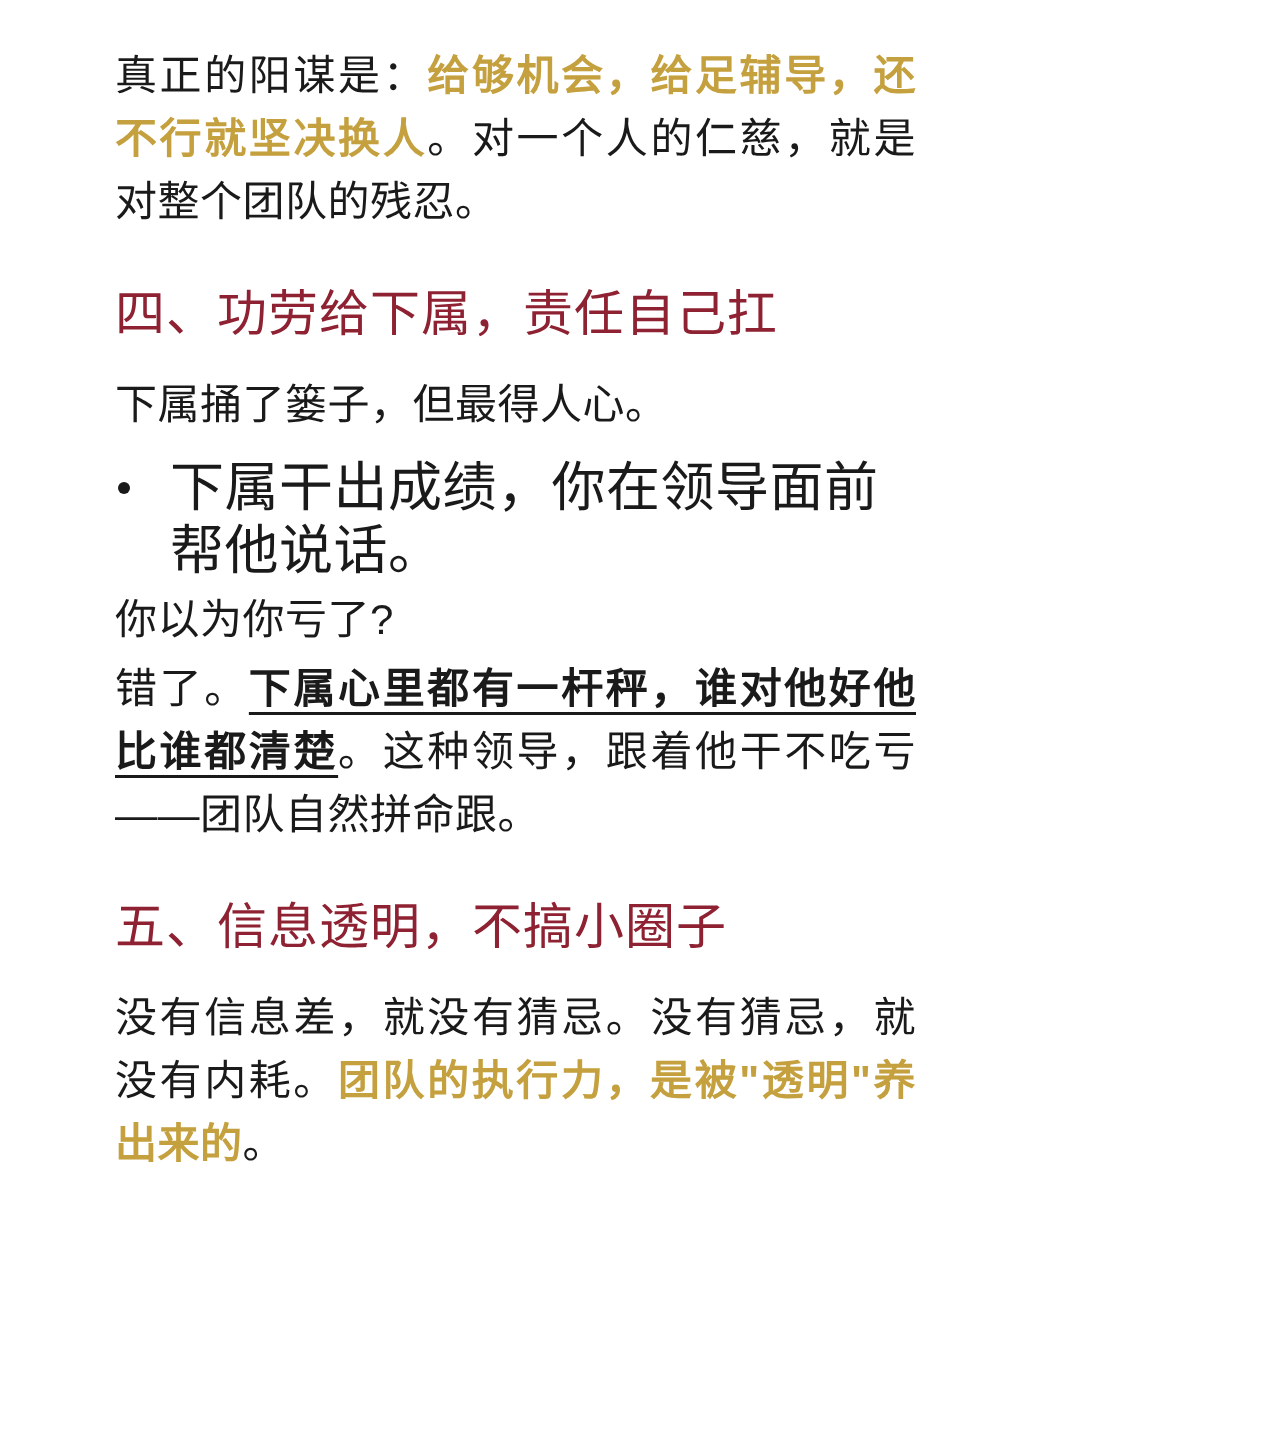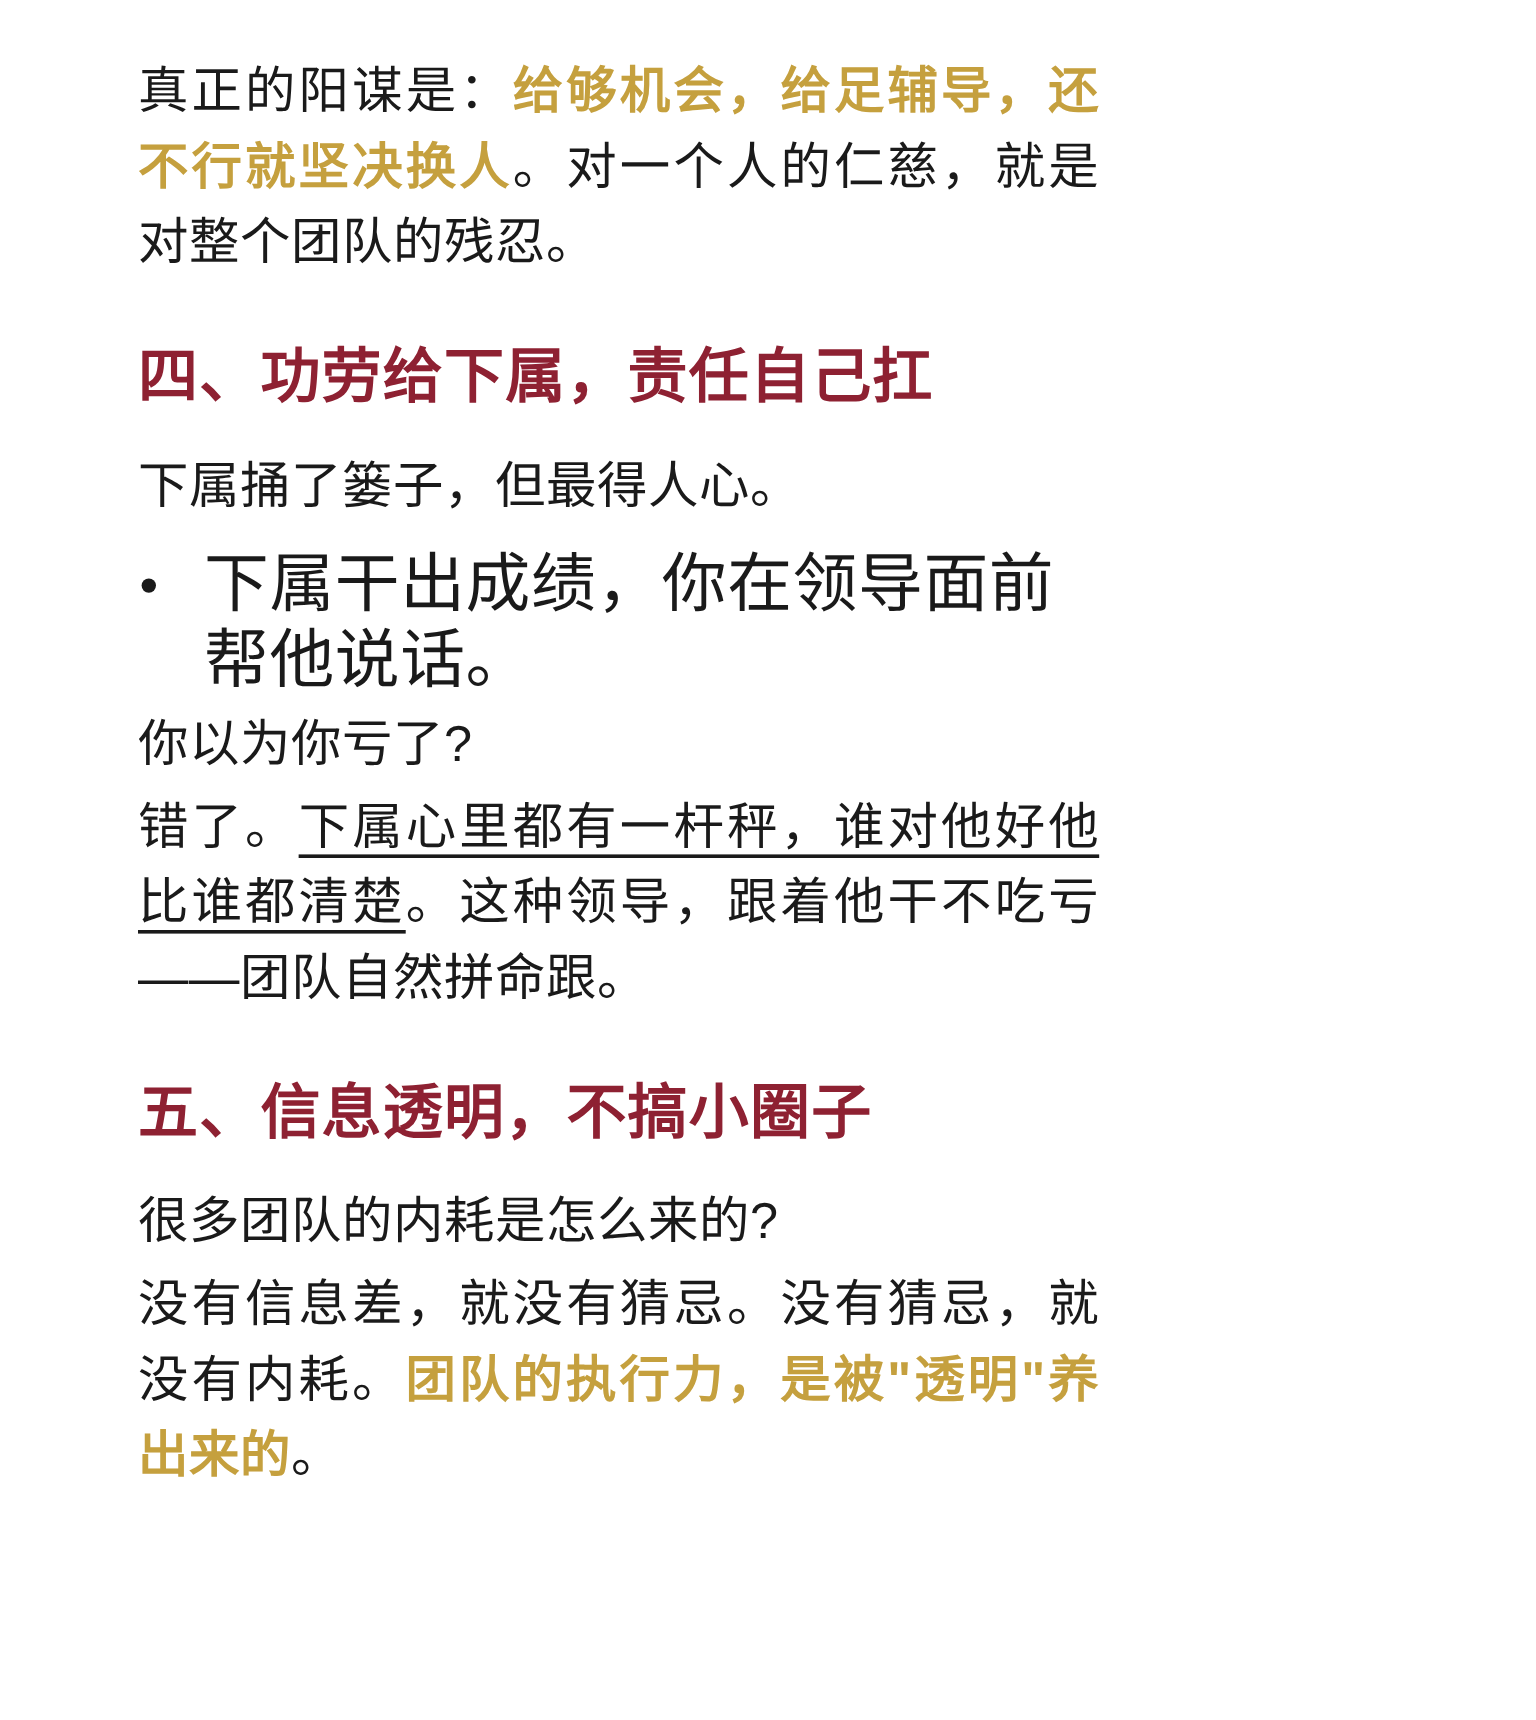--- a/index.html
+++ b/index.html
@@ -27,21 +27,21 @@
     line-height: 63px;
     letter-spacing: 0.5px;
     margin-top: 6px;
     text-align: justify;
   }
   .para.first { margin-top: 0; }
   h2.section-heading {
     color: var(--red);
     font-size: 50px;
     line-height: 70px;
-    font-weight: 700;
+    font-weight: 400;
     margin-top: 46px;
     letter-spacing: 1px;
   }
   h2.section-heading + .para { margin-top: 24px; }
   .bullet {
     display: flex;
     align-items: flex-start;
     font-size: 54px;
     line-height: 63px;
     letter-spacing: 0.5px;
@@ -54,21 +54,21 @@
     border-radius: 50%;
     background: var(--text);
     margin: 26px 0 0 3px;
   }
   .bullet .bullet-text { margin-left: 40px; }
   .hl-gold {
     color: var(--gold);
     font-weight: 700;
   }
   .bold-underline {
-    font-weight: 400;
+    font-weight: 700;
     text-decoration: underline;
     text-decoration-thickness: 3px;
     text-underline-offset: 9px;
     text-decoration-color: var(--text);
   }
 </style>
 </head>
 <body>
 
 <div class="page">
@@ -84,19 +84,18 @@
     <span class="bullet-text">下属干出成绩，你在领导面前帮他说话。</span>
   </div>
 
 
   <p class="para">你以为你亏了?</p>
 
   <p class="para"><span>错了。</span><span class="bold-underline">下属心里都有一杆秤，谁对他好他比谁都清楚</span><span>。这种领导，跟着他干不吃亏——团队自然拼命跟。</span></p>
 
   <h2 class="section-heading">五、信息透明，不搞小圈子</h2>
 
-  <p class="para">很多团队的内耗是怎么来的?</p>
 
 
 
   <p class="para"><span>没有信息差，就没有猜忌。没有猜忌，就没有内耗。</span><span class="hl-gold">团队的执行力，是被"透明"养出来的</span><span>。</span></p>
 
 </div>
 
 </body></html>

